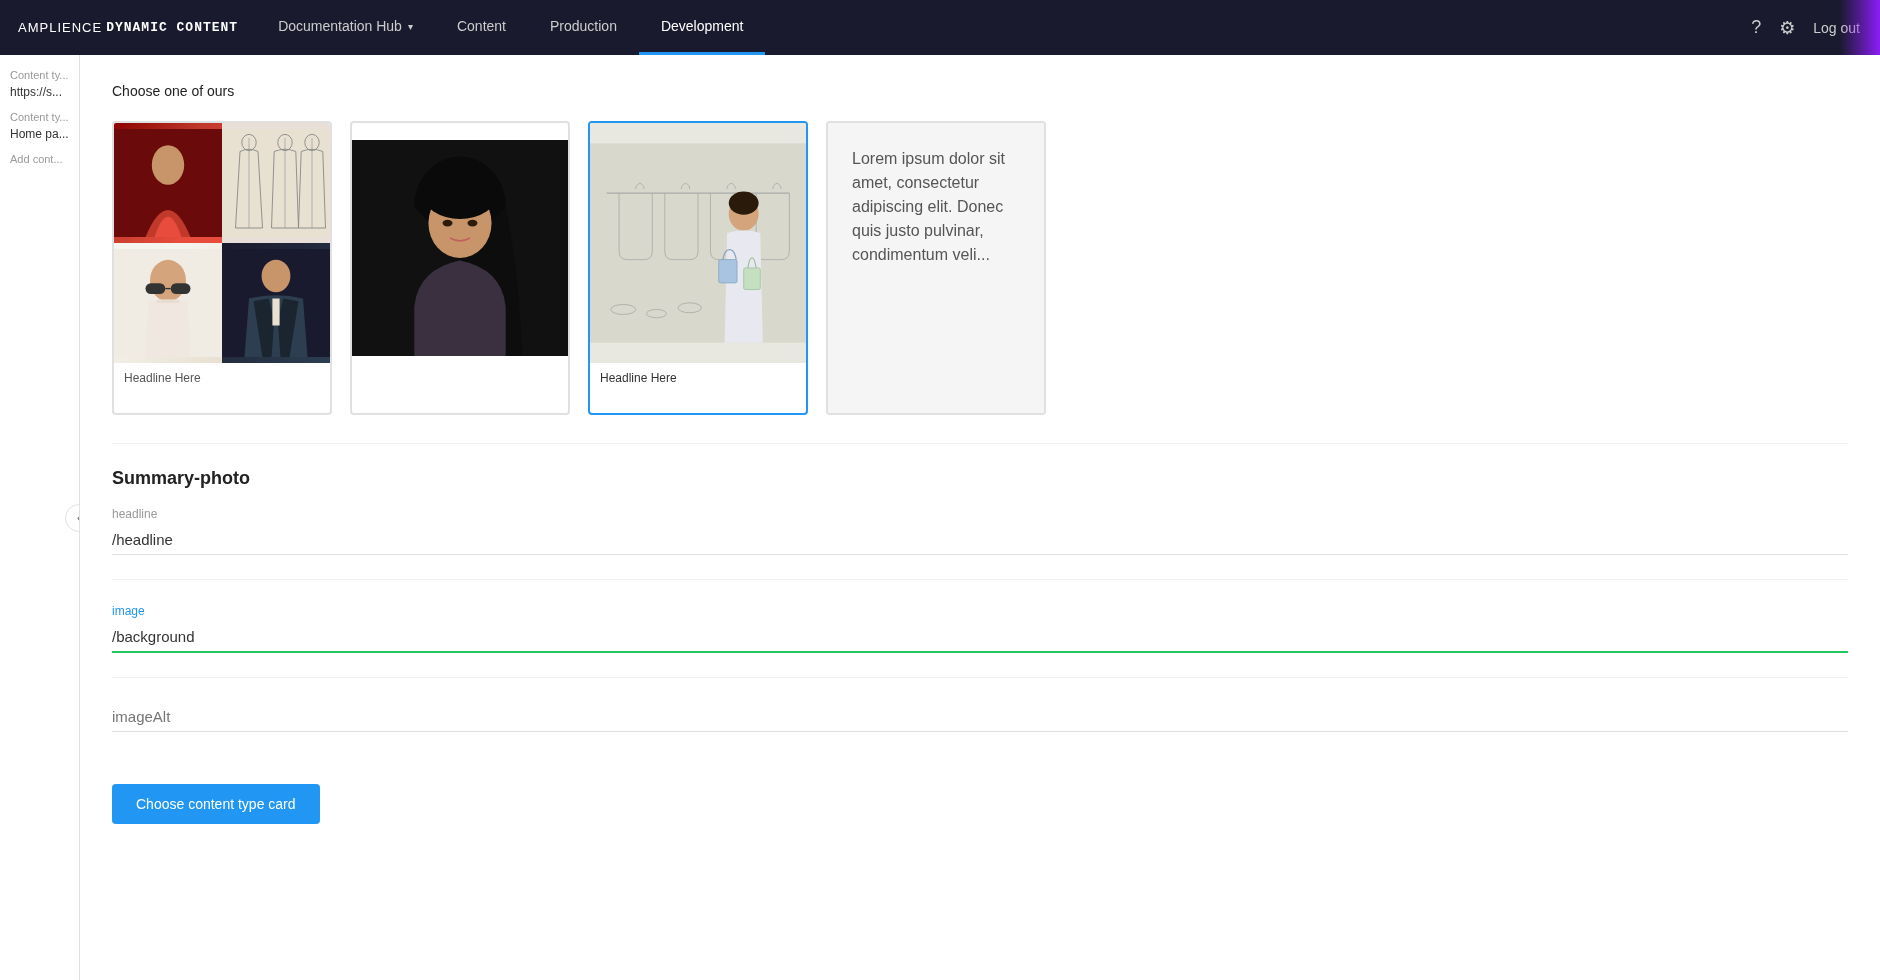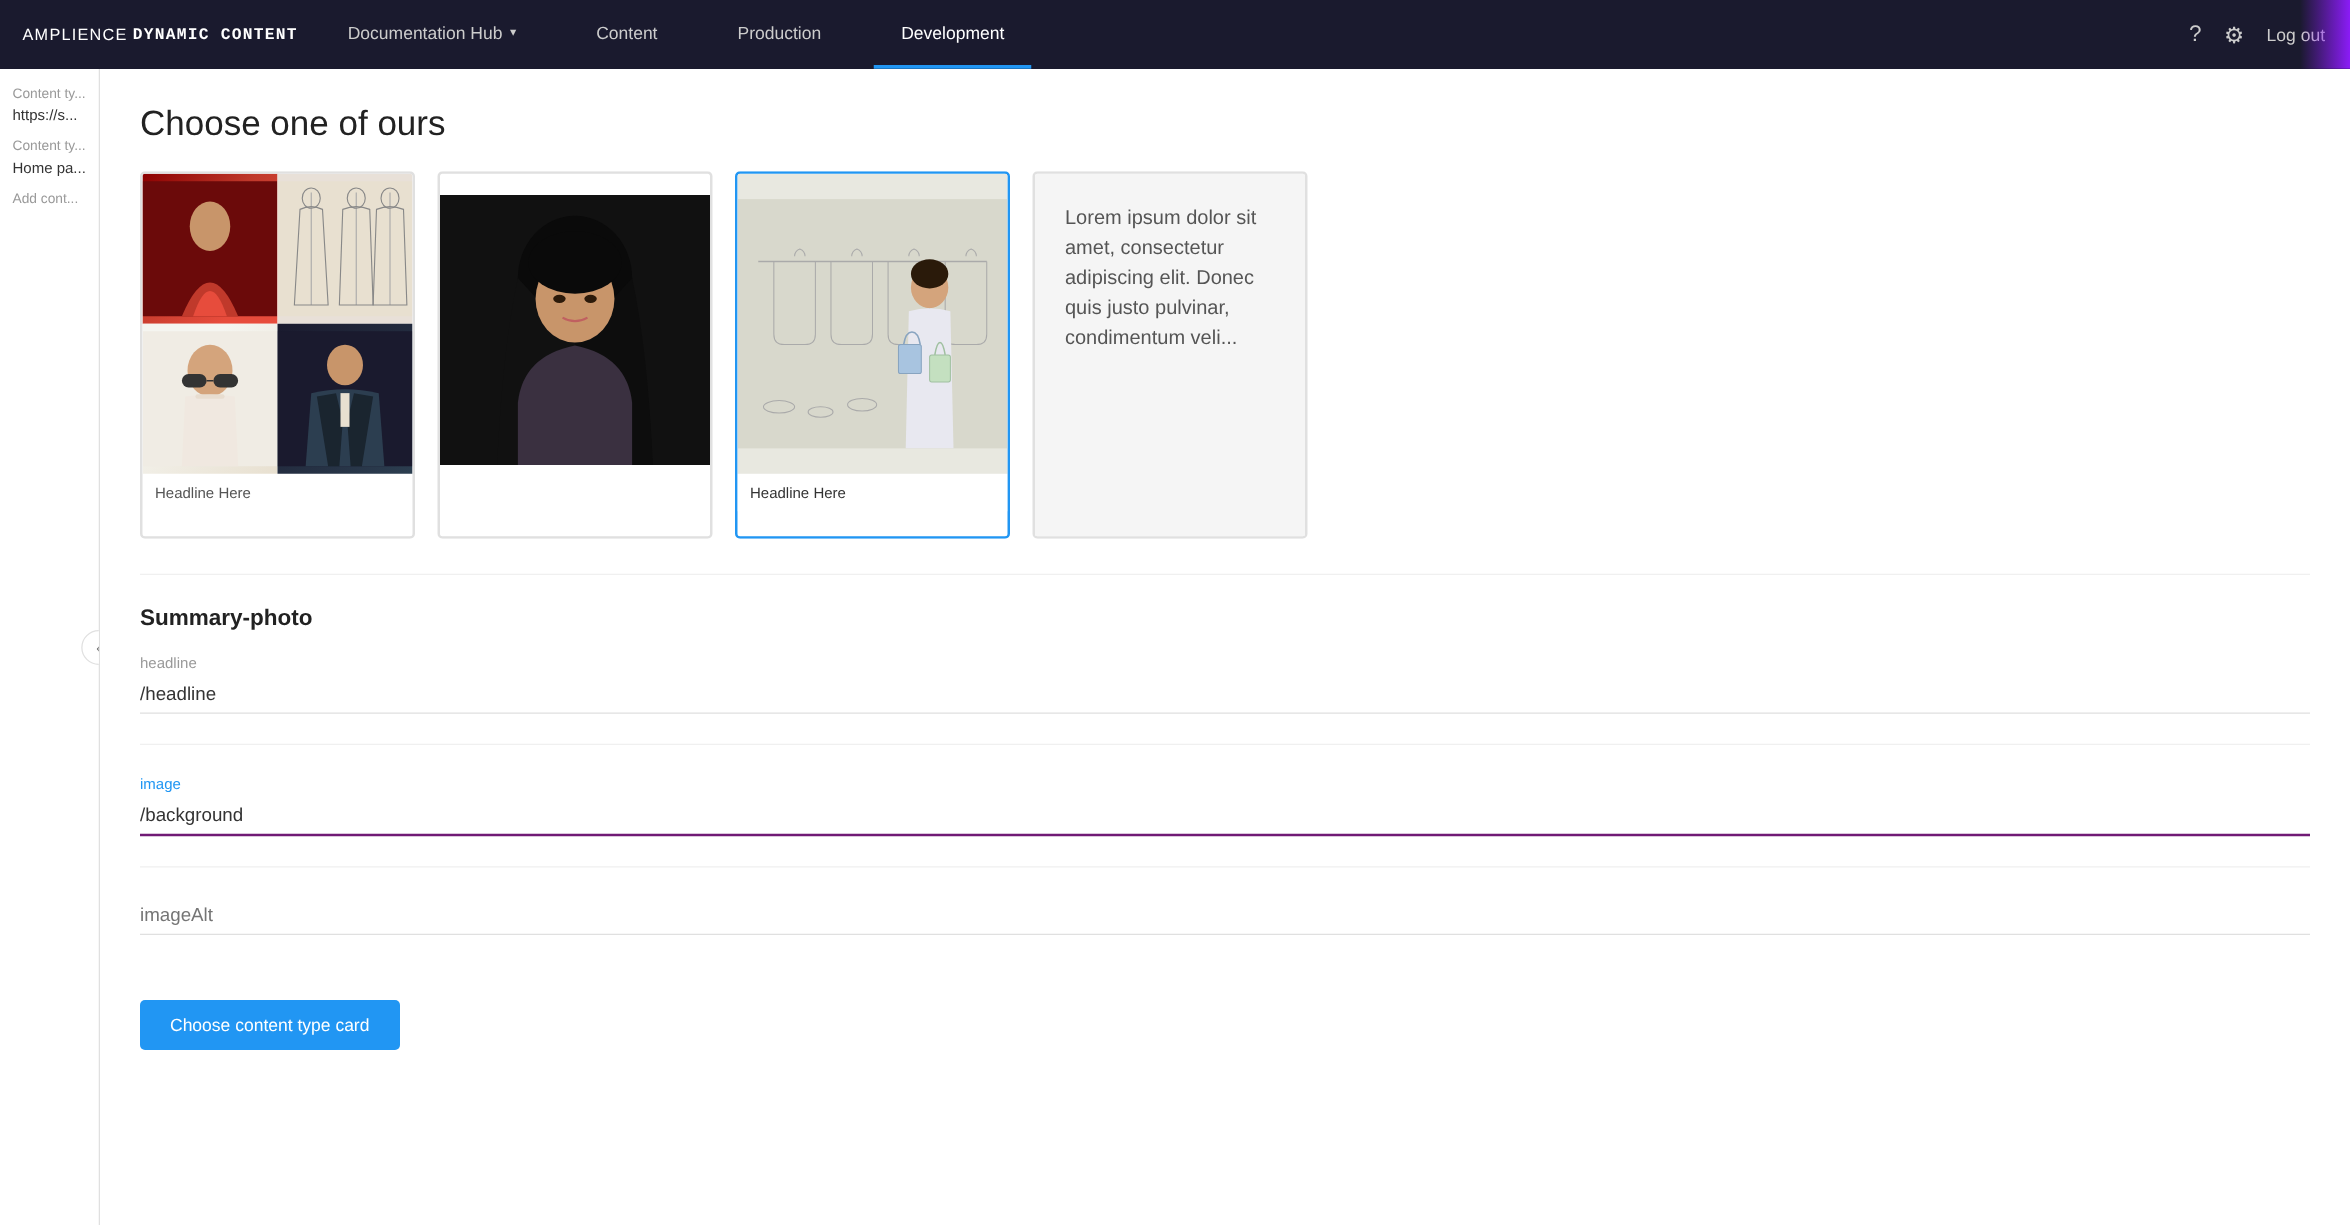--- a/index.html
+++ b/index.html
@@ -10,21 +10,21 @@
       display: flex; align-items: center;
       background: #1a1a2e; height: 55px;
       position: fixed; top: 0; left: 0; right: 0; z-index: 100; justify-content: space-between;
     }
     .brand {
       display: flex; align-items: center;
       background: #1a1a2e; padding: 0 18px; height: 100%;
     }
     .brand-amplience { color: #fff; font-size: 13px; font-weight: 400; letter-spacing: 1px; }
     .brand-dc { color: #fff; font-size: 13px; font-weight: 700; letter-spacing: 1px; margin-left: 4px; font-family: Liberation Mono, monospace; }
-    .nav-tabs { display: flex; align-items: stretch; height: 100%; flex: 1; gap: 20px; }
+    .nav-tabs { display: flex; align-items: stretch; height: 100%; flex: 1; }
     .nav-tab {
       display: flex; align-items: center; padding: 0 22px; cursor: pointer;
       color: #ccc; font-size: 14px; position: relative; gap: 6px;
       border-bottom: 3px solid transparent;
       text-decoration: none;
     }
     .nav-tab.active { color: #fff; border-bottom: 3px solid #2196f3; }
     .nav-tab .chevron { font-size: 10px; }
     .nav-right { display: flex; align-items: center; gap: 18px; padding: 0 20px; margin-left: auto; }
     .nav-right-icon { color: #ccc; font-size: 18px; cursor: pointer; }
@@ -58,21 +58,21 @@
       margin-left: 80px;
       padding: 0;
       height: calc(100vh - 55px);
       overflow-y: auto;
       background: #fff;
     }
 
     
     .panel { padding: 28px 32px; background: #fff; }
     .panel-title {
-      font-size: 28px; font-weight: 400; color: #222; margin-bottom: 22px;
+      font-size: 14px; font-weight: 400; color: #222; margin-bottom: 22px;
     }
 
     
     .card-gallery { display: flex; gap: 18px; margin-bottom: 28px; flex-wrap: nowrap; overflow-x: auto; }
     .content-card {
       width: 212px; min-width: 220px; border: 2px solid #e0e0e0;
       border-radius: 4px; cursor: pointer; overflow: hidden; flex-shrink: 0;
       background: #fff;
     }
     .content-card.selected { border: 2px solid #2196f3; }
@@ -114,21 +114,21 @@
 
     
     .section-title { font-size: 18px; font-weight: 700; color: #222; margin-bottom: 18px; }
     .form-group { margin-bottom: 24px; }
     .field-label { font-size: 12px; color: #999; margin-bottom: 4px; }
     .field-label.active { color: #2196f3; }
     .field-value {
       font-size: 15px; color: #333; border: none; border-bottom: 1px solid #e0e0e0;
       width: 100%; padding: 6px 0; outline: none; background: transparent;
     }
-    .field-value.active-field { border-bottom: 2px solid #701a75; }
+    .field-value.active-field { border-bottom: 2px solid #22c55e; }
     .field-empty { font-size: 15px; color: #bbb; border: none; border-bottom: 1px solid #e0e0e0;
       width: 100%; padding: 6px 0; outline: none; background: transparent;
     }
 
     
     .bottom-action { padding: 0 32px 32px; }
     .choose-btn {
       background: #2196f3; color: #fff; border: none; padding: 12px 24px;
       font-size: 14px; border-radius: 4px; cursor: pointer; font-weight: 500;
     }

